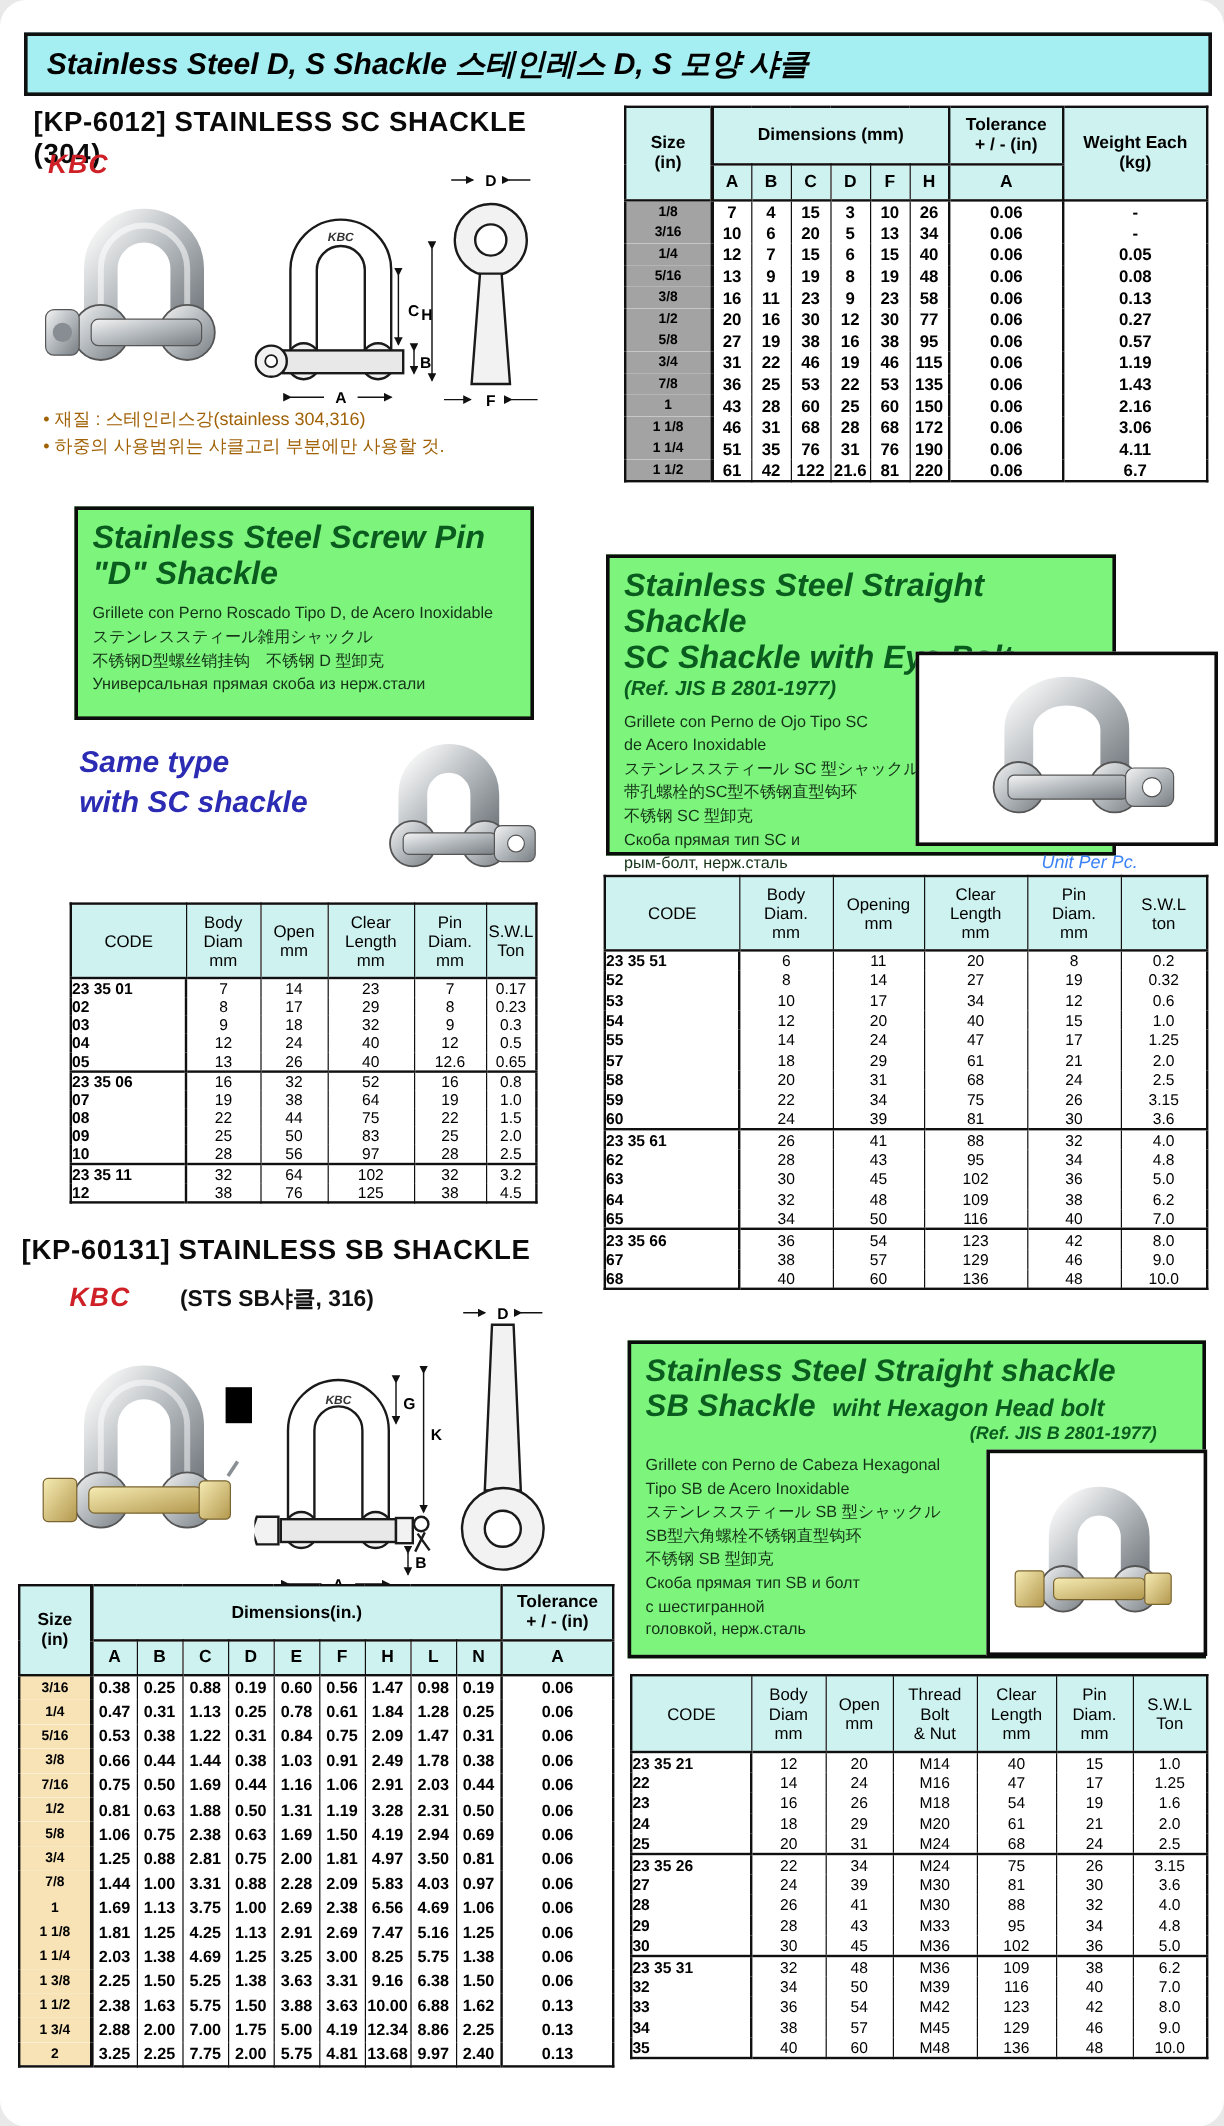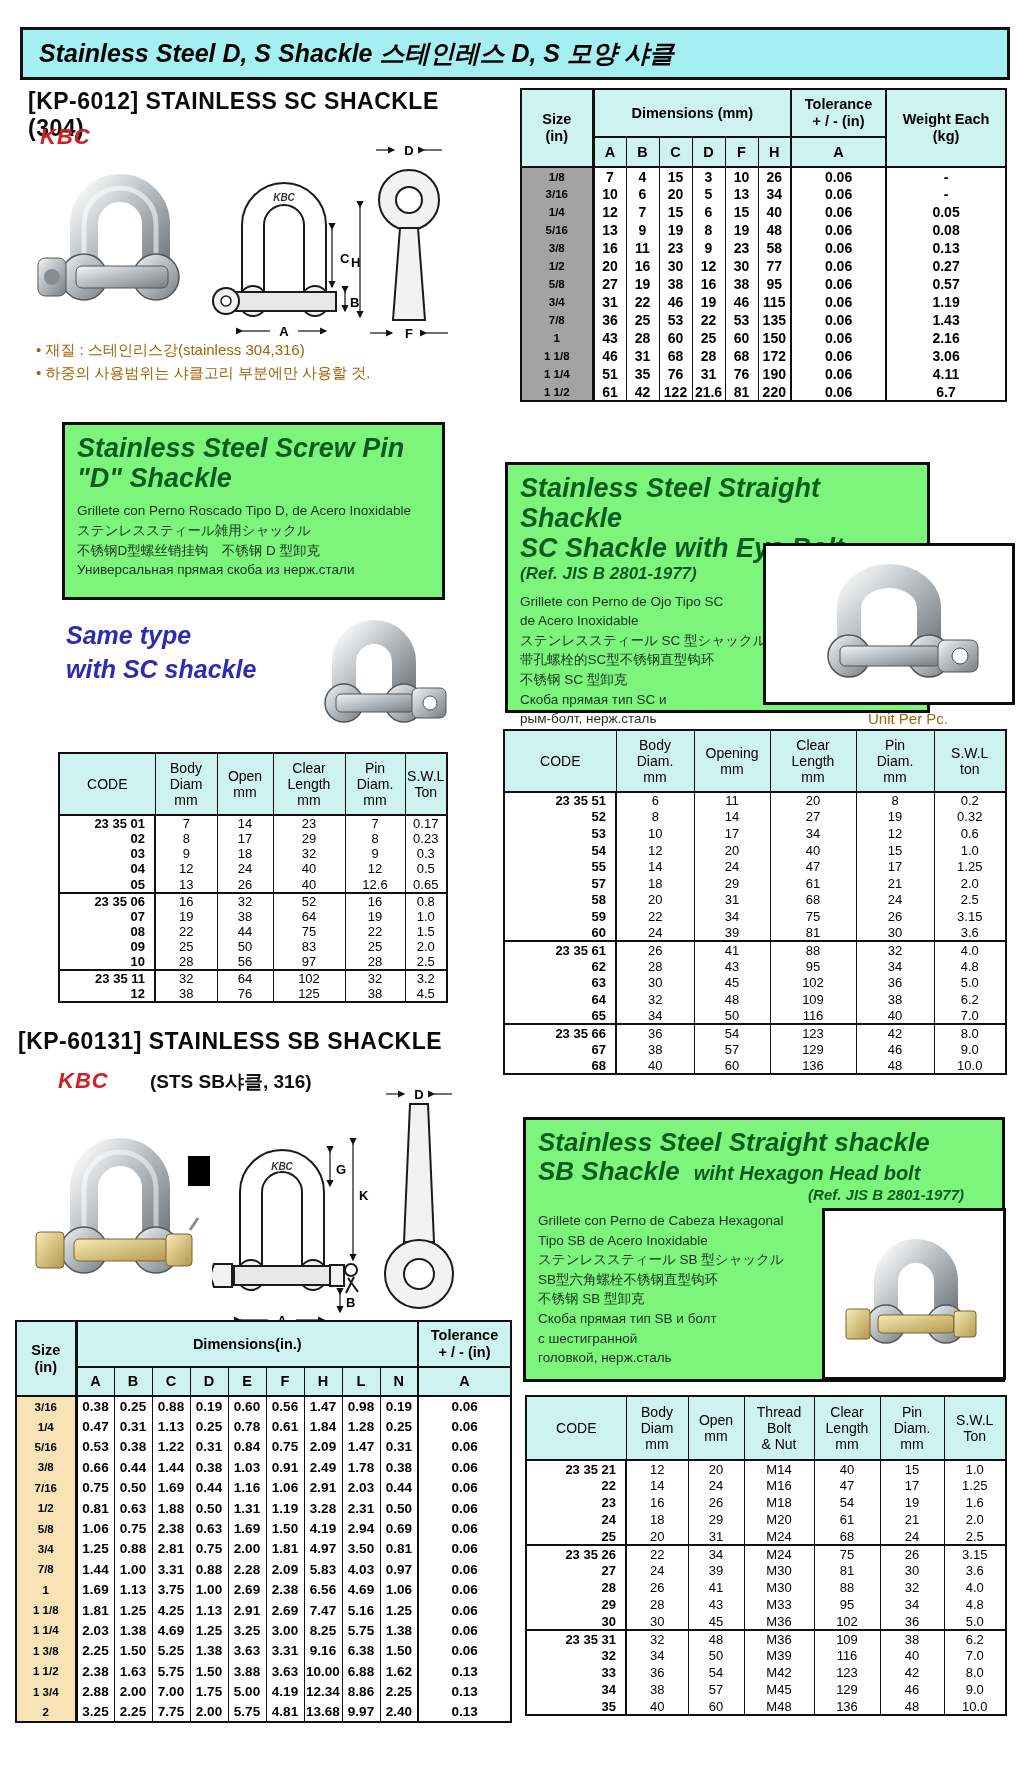--- a/index.html
+++ b/index.html
@@ -1,16 +1,16 @@
 <!DOCTYPE html>
 <html><head>
 <meta charset="utf-8">
 <style>
   html,body{margin:0;padding:0;background:#e9e9e9;font-family:"Liberation Sans",sans-serif;}
-  #page{position:relative;width:1020px;height:1772px;background:#ffffff;margin:0 auto;overflow:hidden;}
+  #page{position:relative;width:1020px;height:1772px;background:#ffffff;margin:0 auto;overflow:hidden;border-radius:22px;}
   .abs{position:absolute;}
 
   
   .title-bar{left:20px;top:27px;width:968px;height:47px;background:#a5eef1;border:3px solid #101010;
     display:flex;align-items:center;padding-left:16px;font-style:italic;font-weight:bold;font-size:25px;color:#000;}
 
   
   .h1{font-weight:bold;font-size:23px;color:#0a0a0a;letter-spacing:.5px;}
   .kbc{color:#cf2027;font-weight:bold;font-style:italic;font-size:22px;letter-spacing:1px;}
   .sub-ko{font-weight:bold;font-size:19px;color:#111;}
@@ -50,28 +50,28 @@
   .t-sbdim tbody td{border-left:1.5px solid #101010;}
   .t-sbdim tbody td:first-child{border-left:none;background:#f8e3b6;font-size:11.5px;}
   .t-sbdim tbody td:nth-child(2){border-left:3px solid #101010;}
   .t-sbdim tbody td:nth-child(11){border-left:2.5px solid #101010;}
 
   
   .t-code th{font-weight:normal;font-size:14px;line-height:1.15;background:#cdf2ef;}
   .t-code td{font-size:13px;}
   .t-code th,.t-code td{border-left:1.5px solid #101010;}
   .t-code th:first-child,.t-code td:first-child{border-left:none;}
-  .t-code td:first-child{text-align:right;font-weight:bold;padding-right:9px;}
+  .t-code td:first-child{text-align:left;font-weight:bold;padding-right:9px;}
   .t-code td:nth-child(2){border-left:2px solid #101010;}
   .t-code tr.gsep td{border-top:2px solid #101010;}
   .t-dcode thead tr{height:62px;} .t-dcode tbody tr{height:15.2px;}
   .t-sccode thead tr{height:62px;} .t-sccode tbody tr{height:16.6px;}
   .t-sbcode thead tr{height:64px;} .t-sbcode tbody tr{height:17px;}
 
-  .unit{font-size:15px;color:#a16207;}
+  .unit{font-size:15px;color:#3b82f6;font-style:italic;}
   .inset{background:#fff;border:3px solid #0c0c0c;box-sizing:border-box;display:flex;align-items:center;justify-content:center;}
   .blk-square{background:#000;}
   svg text{font-family:"Liberation Sans",sans-serif;}
 </style>
 </head>
 <body>
 
 <div id="page">
 
   <svg width="0" height="0" class="abs" style="left:0;top:0" aria-hidden="true">

